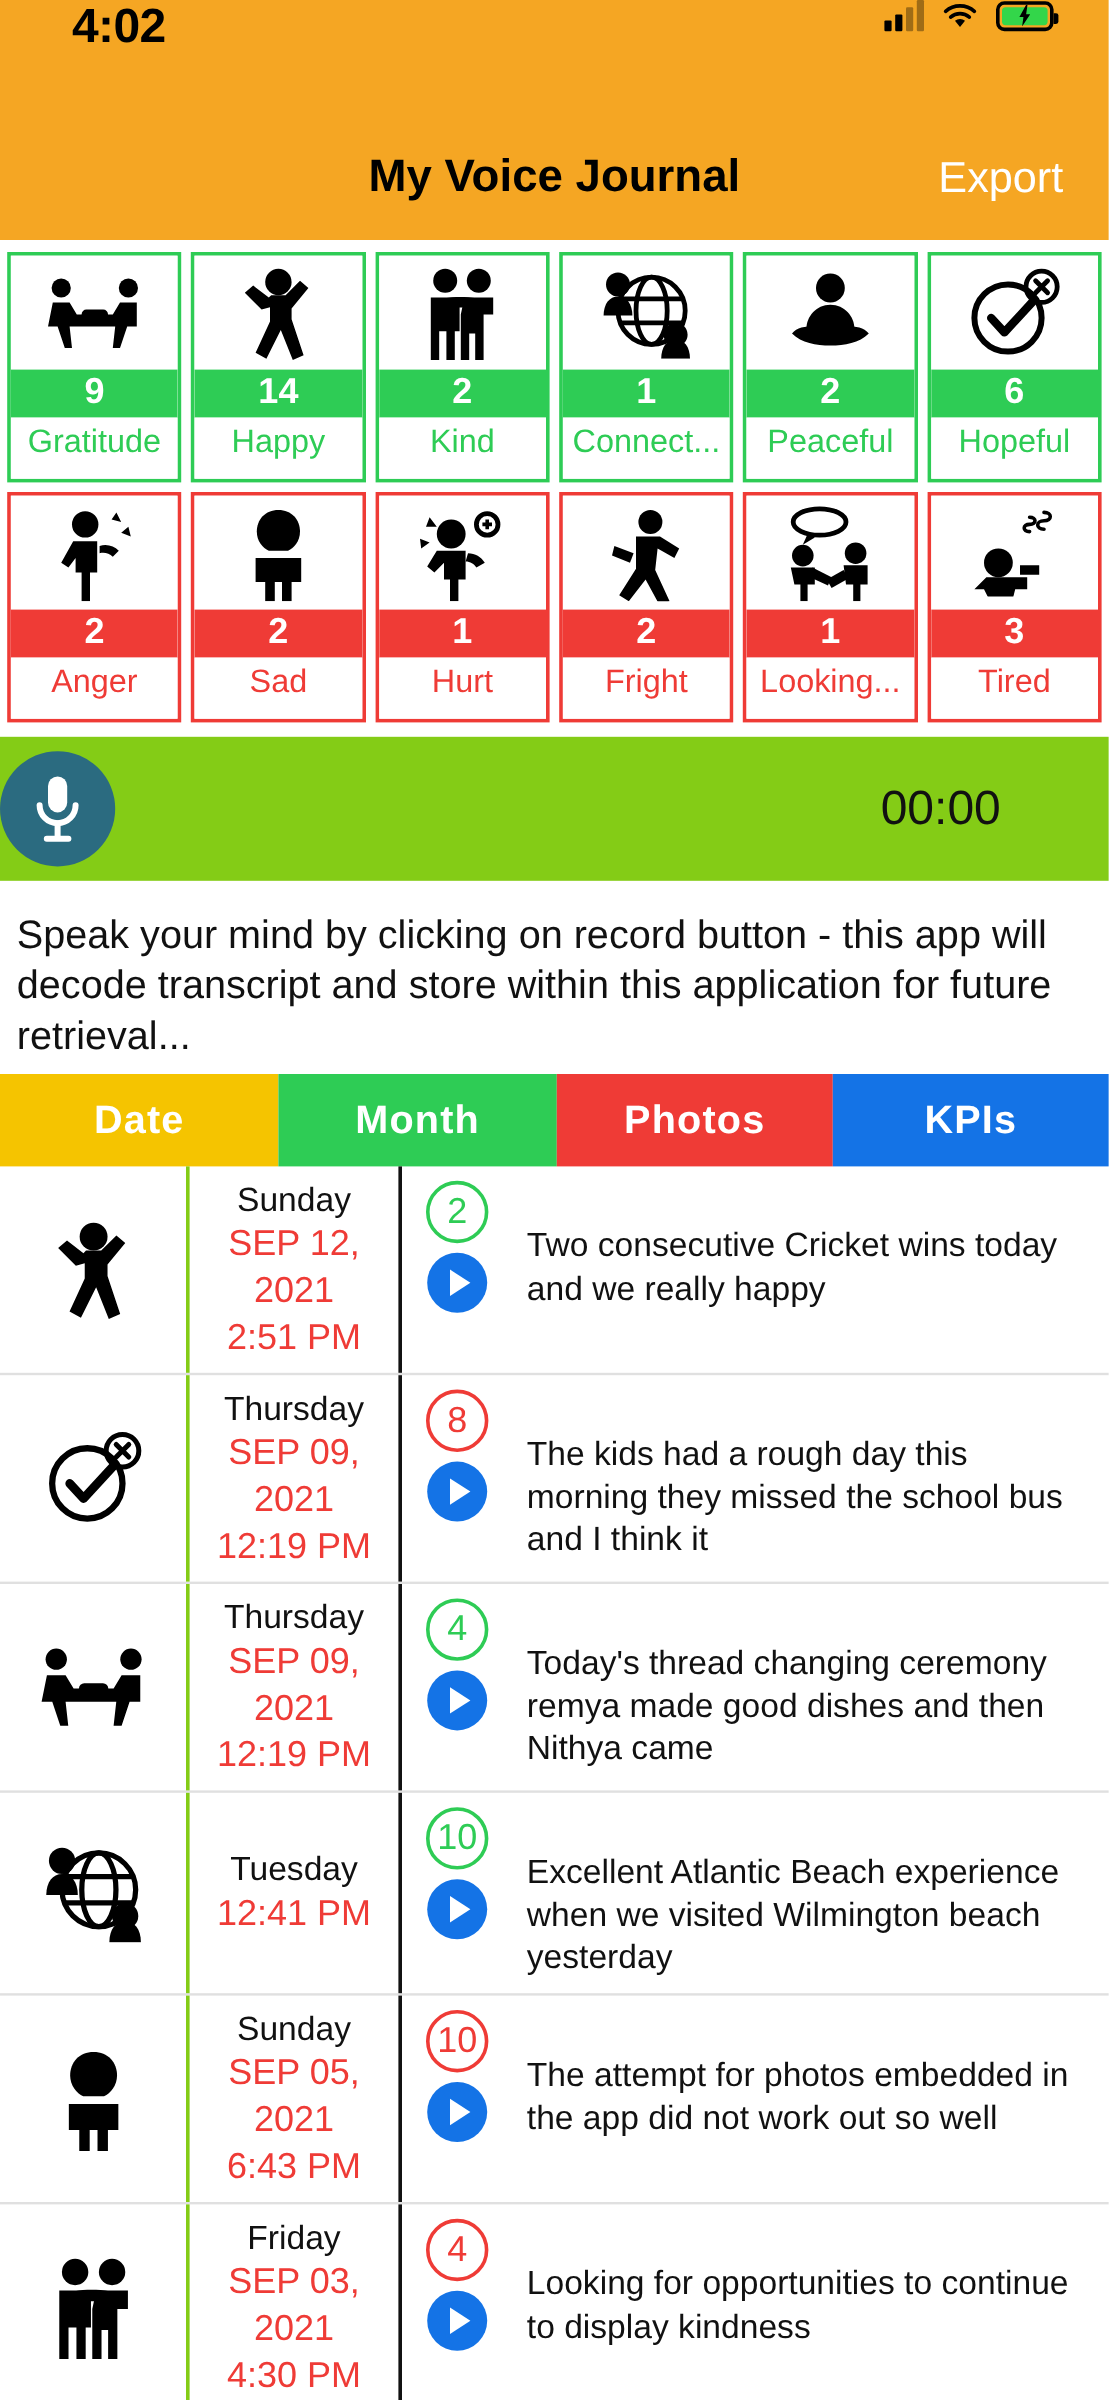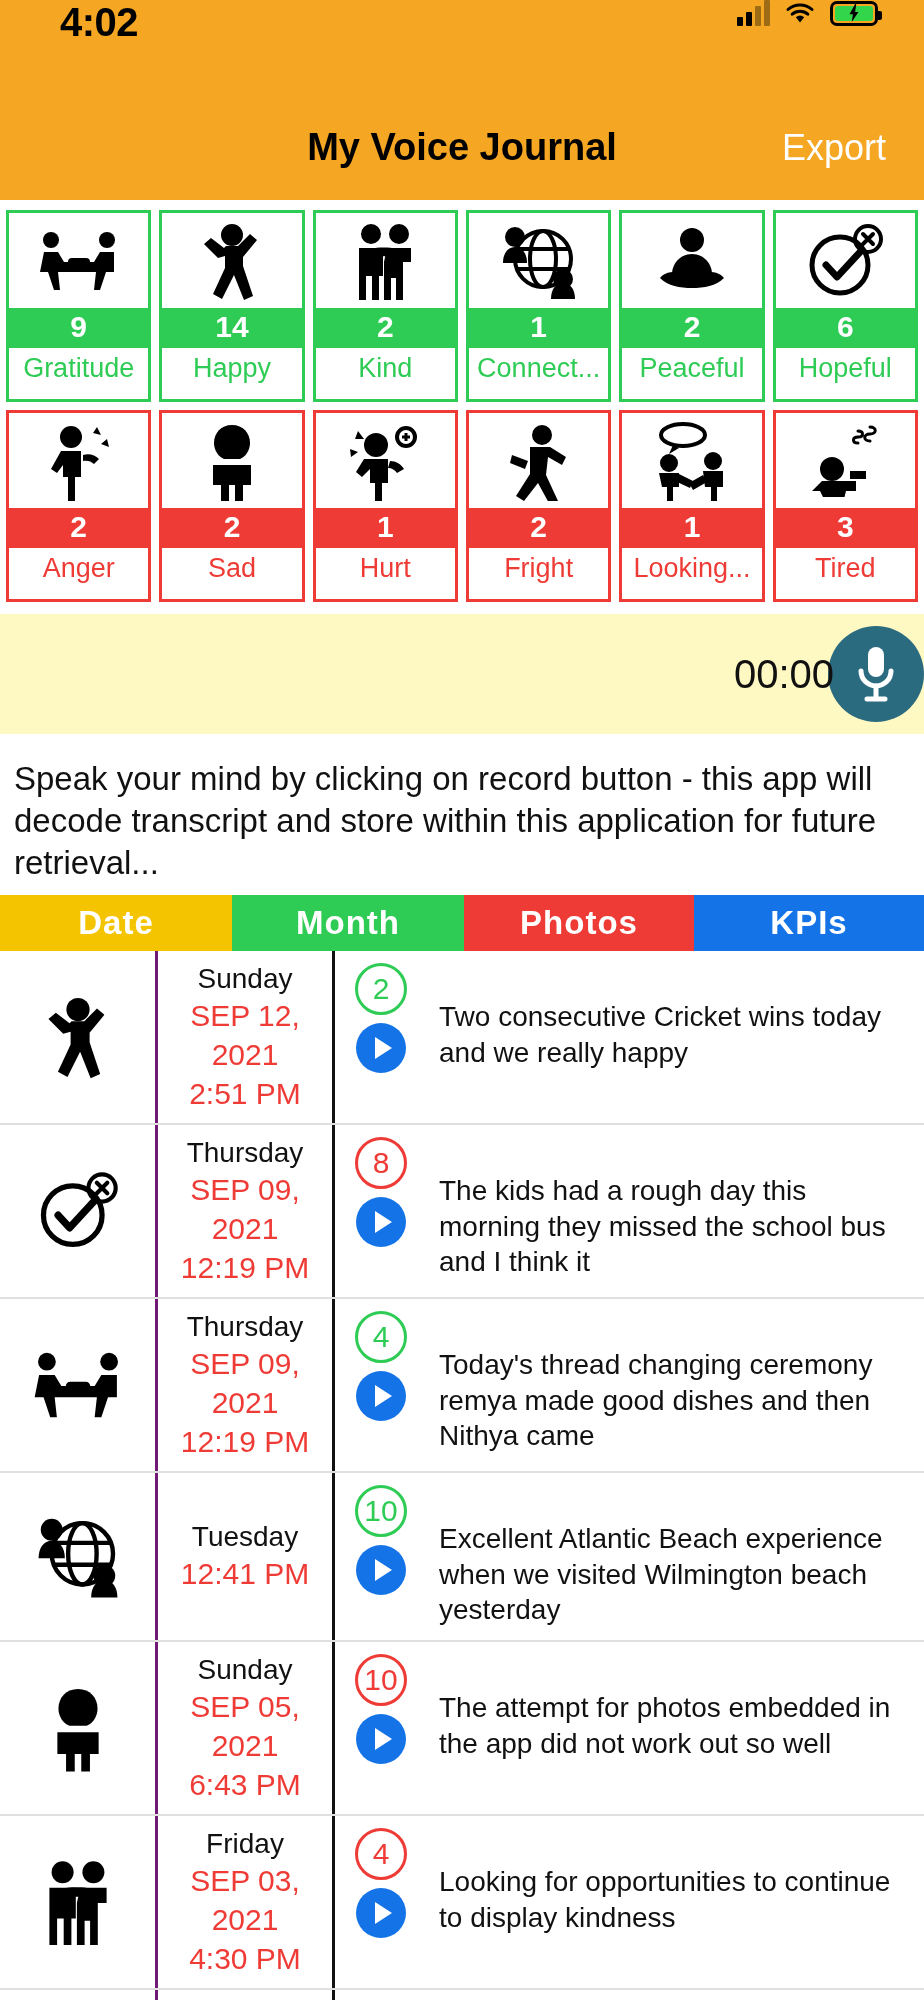--- a/index.html
+++ b/index.html
@@ -155,25 +155,25 @@
     text-align: center;
     padding: 7px 2px 17px 2px;
     line-height: 1;
     white-space: nowrap;
     overflow: hidden;
   }
   .emo-card.neg .emo-label { color: #ef3b36; }
 
   
   .recordbar {
-    background: #fef9c3;
+    background: #84cc16;
     height: 120px;
     display: flex;
     align-items: center;
-    justify-content: flex-end;
+    justify-content: flex-start;
     position: relative;
     flex: 0 0 auto;
   }
   .rec-btn {
     width: 96px; height: 96px;
     border-radius: 50%;
     background: #2b6b80;
     display: flex;
     align-items: center;
     justify-content: center;
@@ -192,21 +192,21 @@
     line-height: 1.28;
     color: #111;
     flex: 0 0 auto;
   }
 
   
   .spacer { flex: 1 1 auto; min-height: 10px; }
   .table-wrap { flex: 0 0 auto; }
   .thead {
     display: flex;
-    height: 56px;
+    height: 77px;
   }
   .th {
     display: flex;
     align-items: center;
     justify-content: center;
     color: #fff;
     font-size: 33px;
     font-weight: bold;
     letter-spacing: 1px;
   }
@@ -223,21 +223,21 @@
   .cell-icon {
     width: 155px;
     display: flex;
     align-items: center;
     justify-content: center;
     flex: 0 0 auto;
   }
   .cell-date {
     width: 180px;
     flex: 0 0 auto;
-    border-left: 3px solid #701a75;
+    border-left: 3px solid #84cc16;
     border-right: 3px solid #111;
     text-align: center;
     padding: 10px 2px;
     display: flex;
     flex-direction: column;
     justify-content: center;
     align-items: center;
   }
   .cell-date .dow { font-size: 28px; color: #111; line-height: 1.25; }
   .cell-date .dte { font-size: 30px; color: #ef3b36; line-height: 1.3; }

